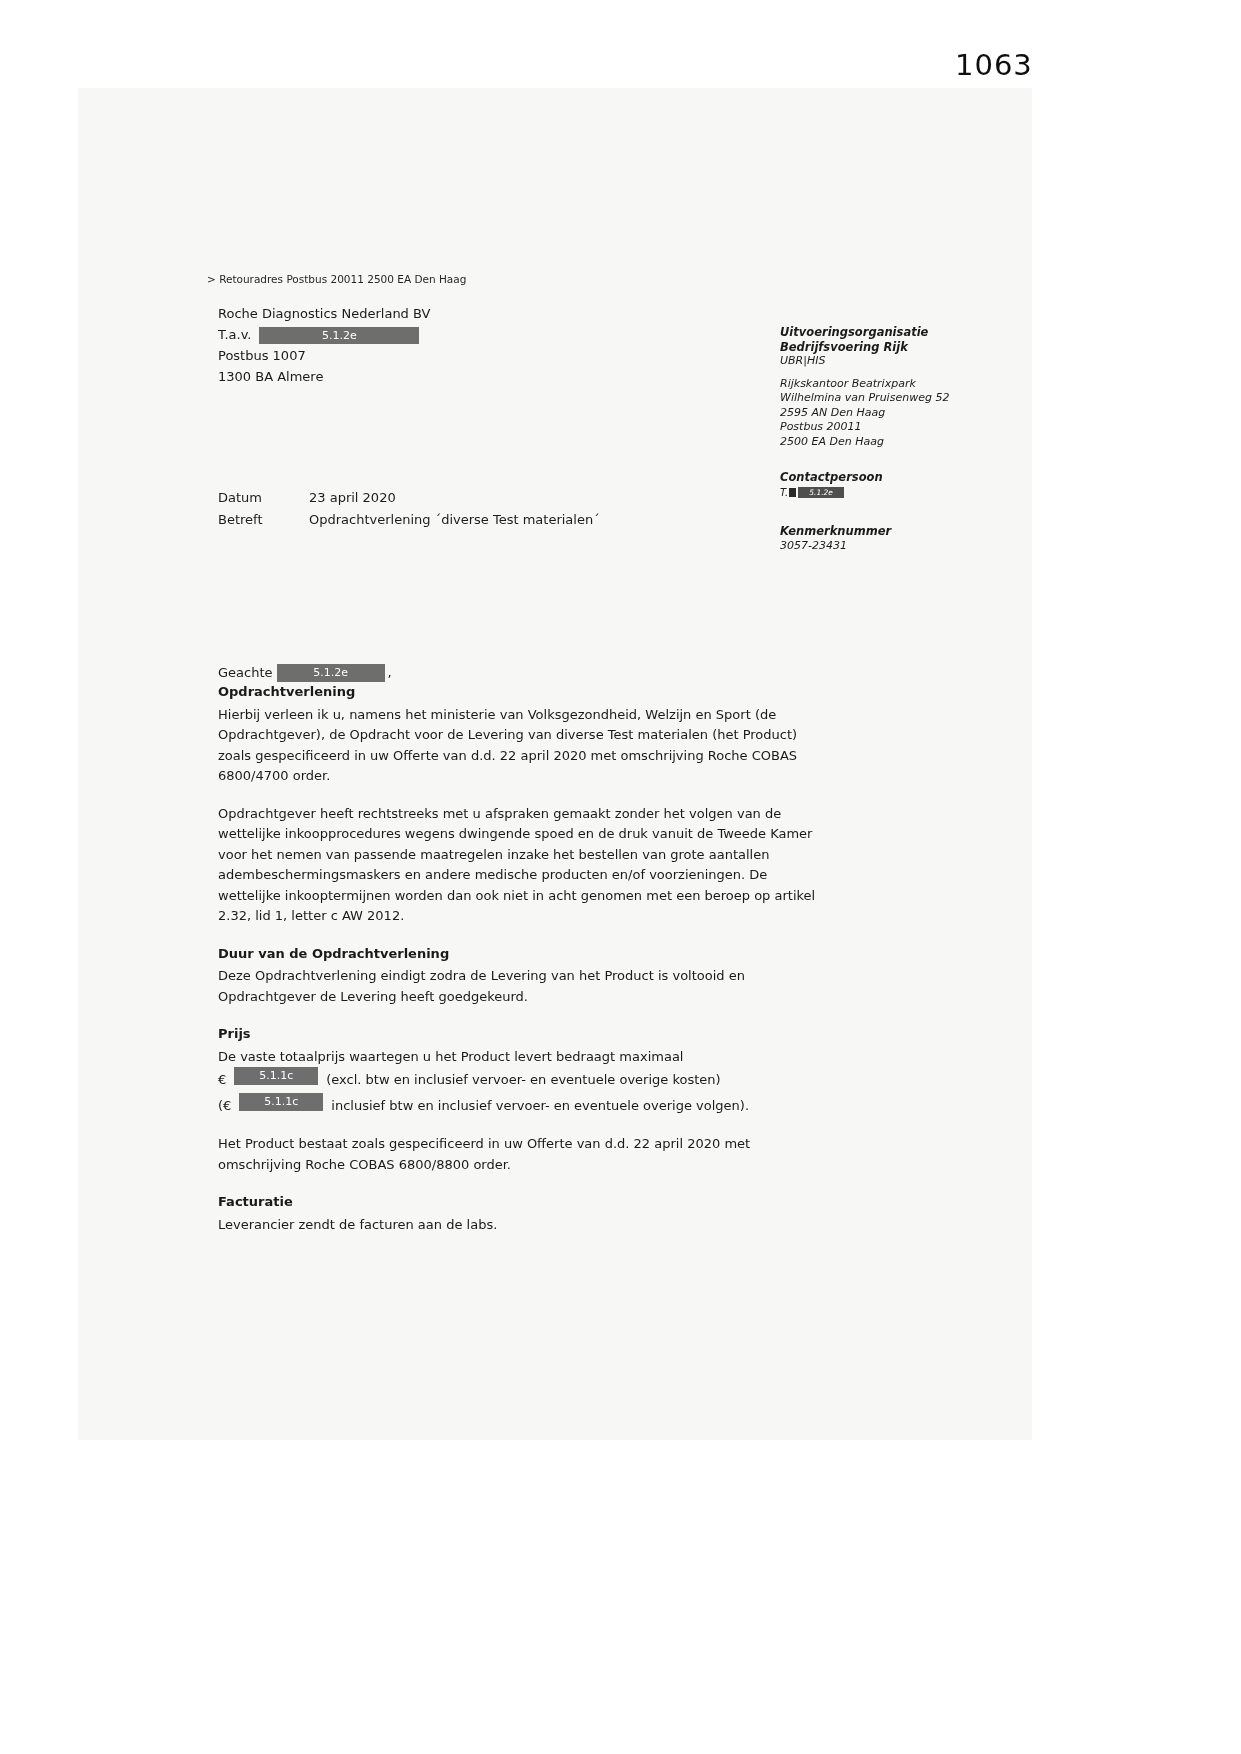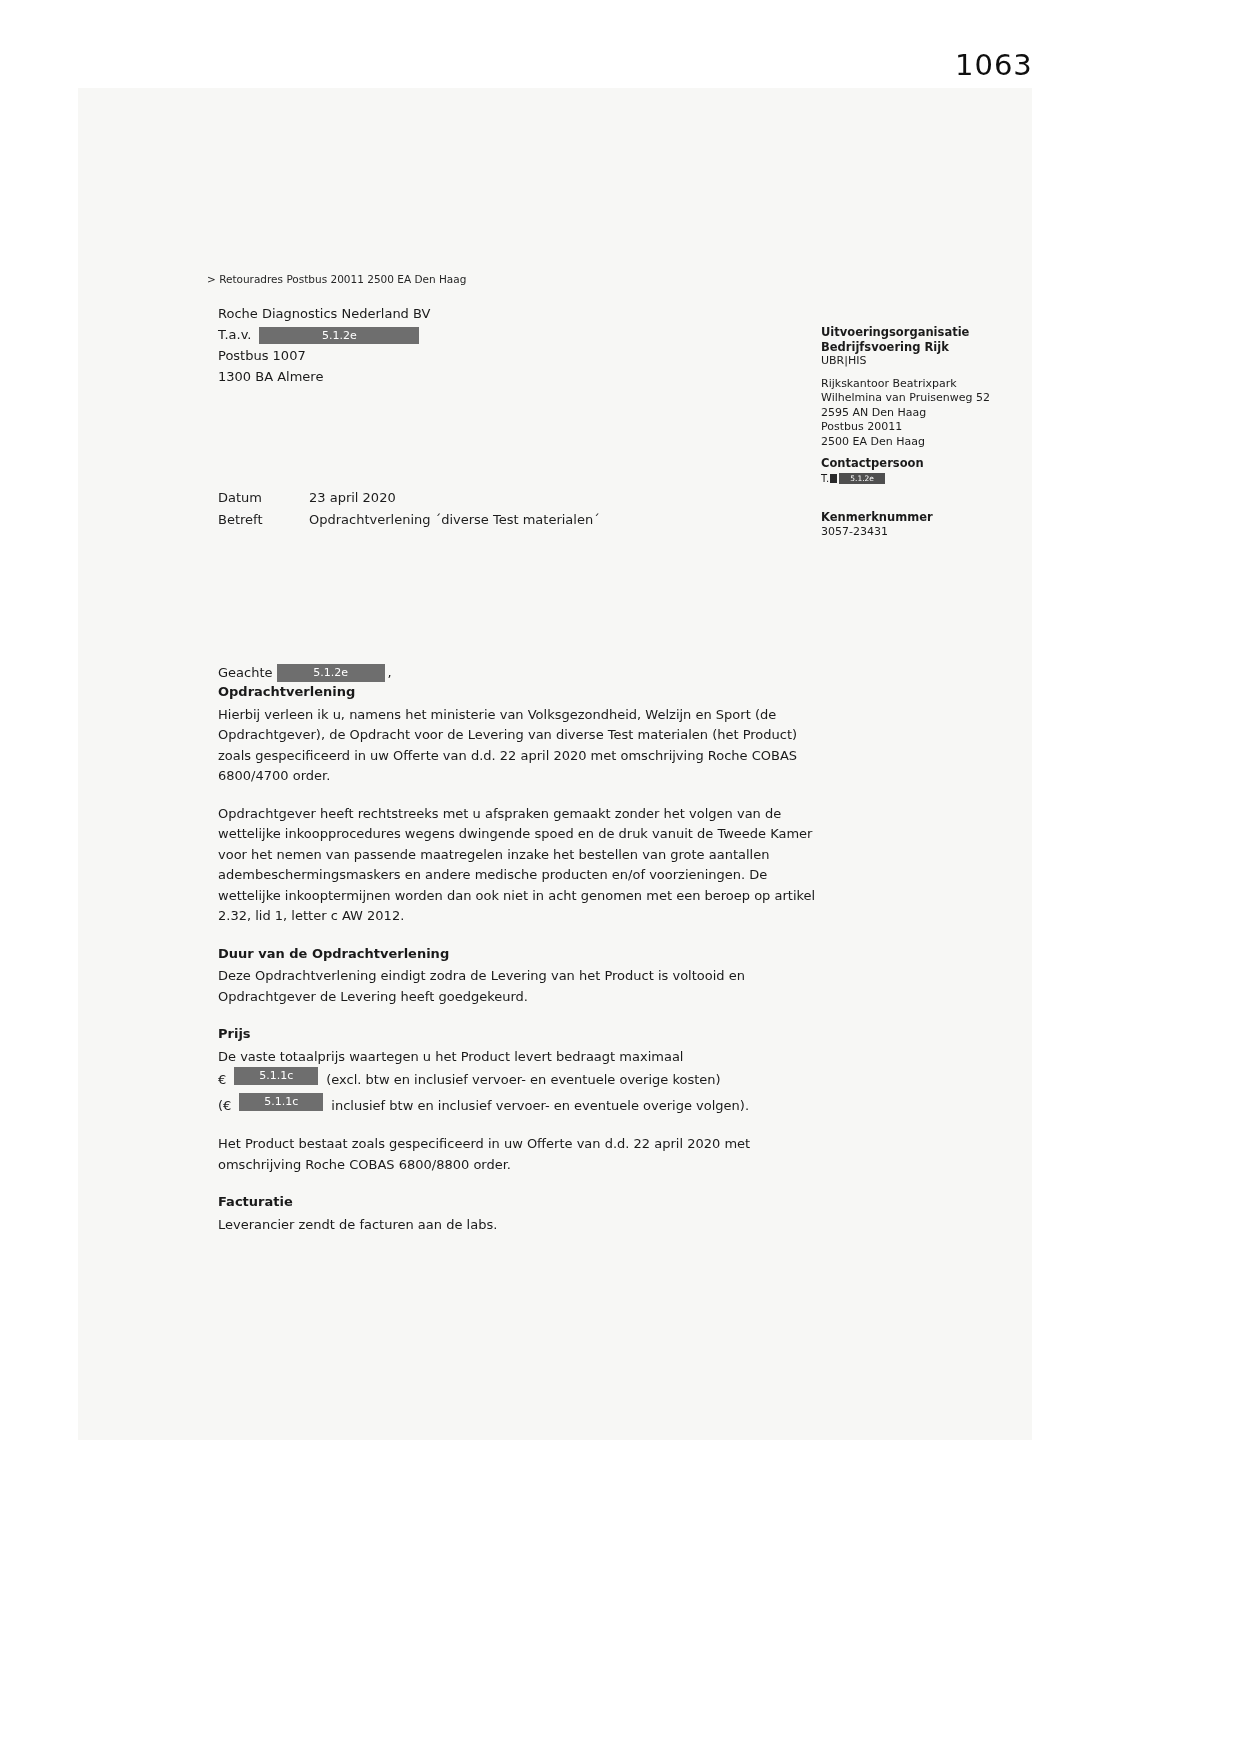--- a/index.html
+++ b/index.html
@@ -42,24 +42,24 @@
   .meta-label { display: inline-block; width: 91px; }
 
   .salutation { position: absolute; left: 218px; top: 644px; font-size: 13px; margin-top: 20px; }
 
   .body-col { position: absolute; left: 218px; top: 682px; width: 598px; font-size: 13px; line-height: 20.5px; color: #1a1a1a; }
   .section { margin-bottom: 17px; }
   .heading { font-weight: bold; margin-bottom: 2px; }
   .price-line { line-height: 22px; }
   .followup { margin-top: 15px; }
 
-  .sidebar { position: absolute; left: 821px; top: 325px; width: 195px; font-size: 11px; line-height: 14.5px; color: #1b1b1b; }
+  .sidebar { position: absolute; left: 780px; top: 325px; width: 195px; font-size: 11px; line-height: 14.5px; color: #1b1b1b; font-style: italic; }
   .sb-bold { font-weight: bold; font-size: 11.5px; }
   .sb-address { margin-top: 8px; }
-  .sb-contact-label { margin-top: 7px; }
+  .sb-contact-label { margin-top: 21px; }
   .sb-contact-line { margin-top: 1px; font-size: 10px; }
   .sb-kenmerk-label { margin-top: 24px; }
 </style>
 </head>
 <body>
 
 <div class="page">
 
   <div class="scan-bg"></div>
 

